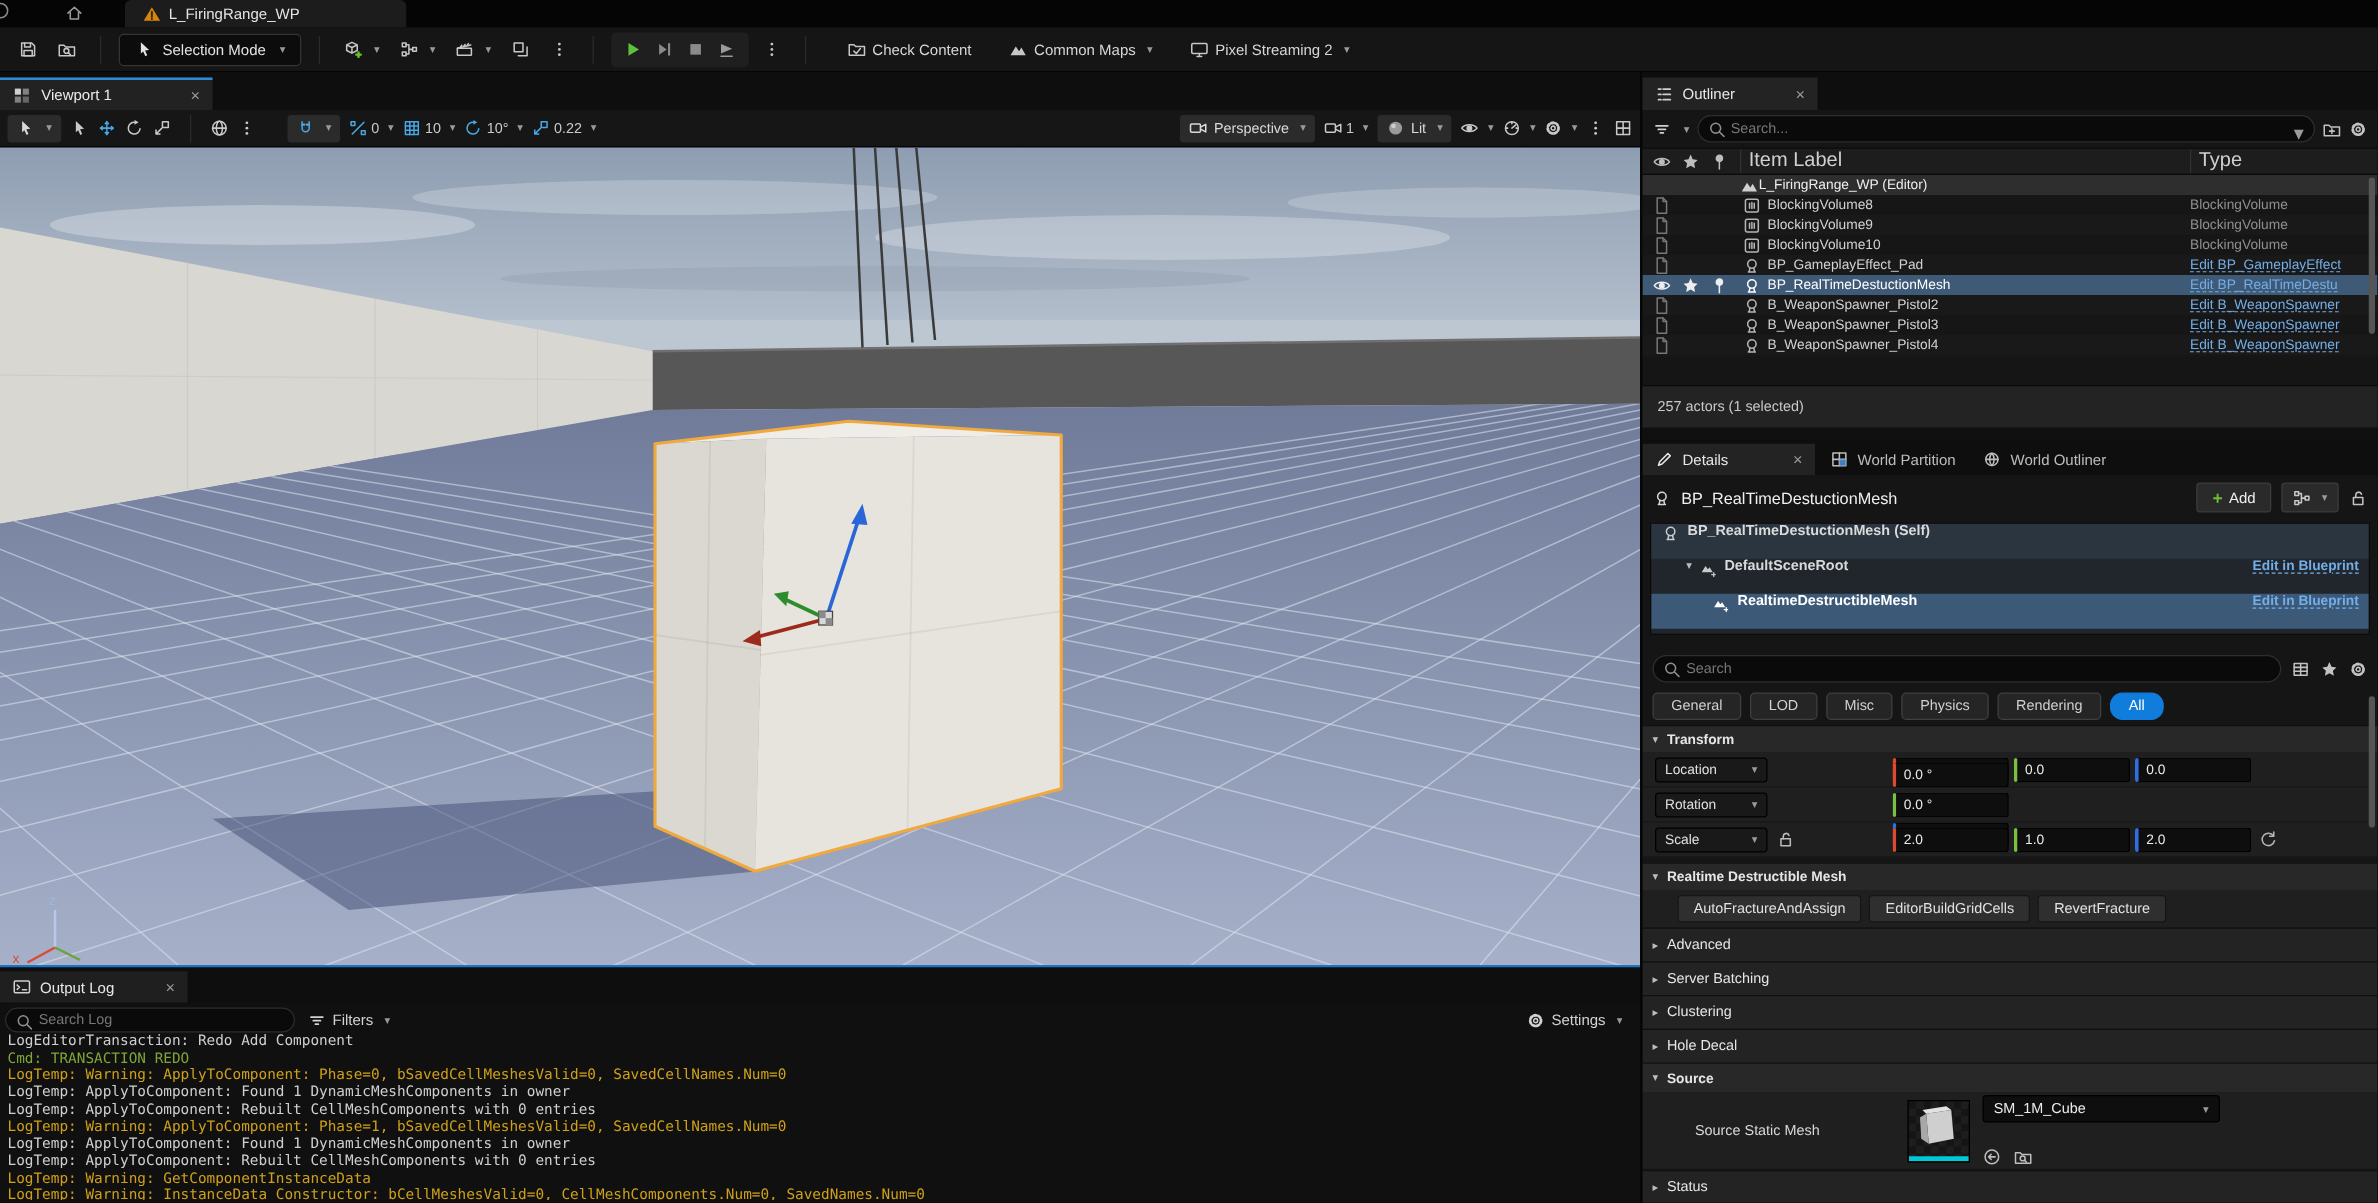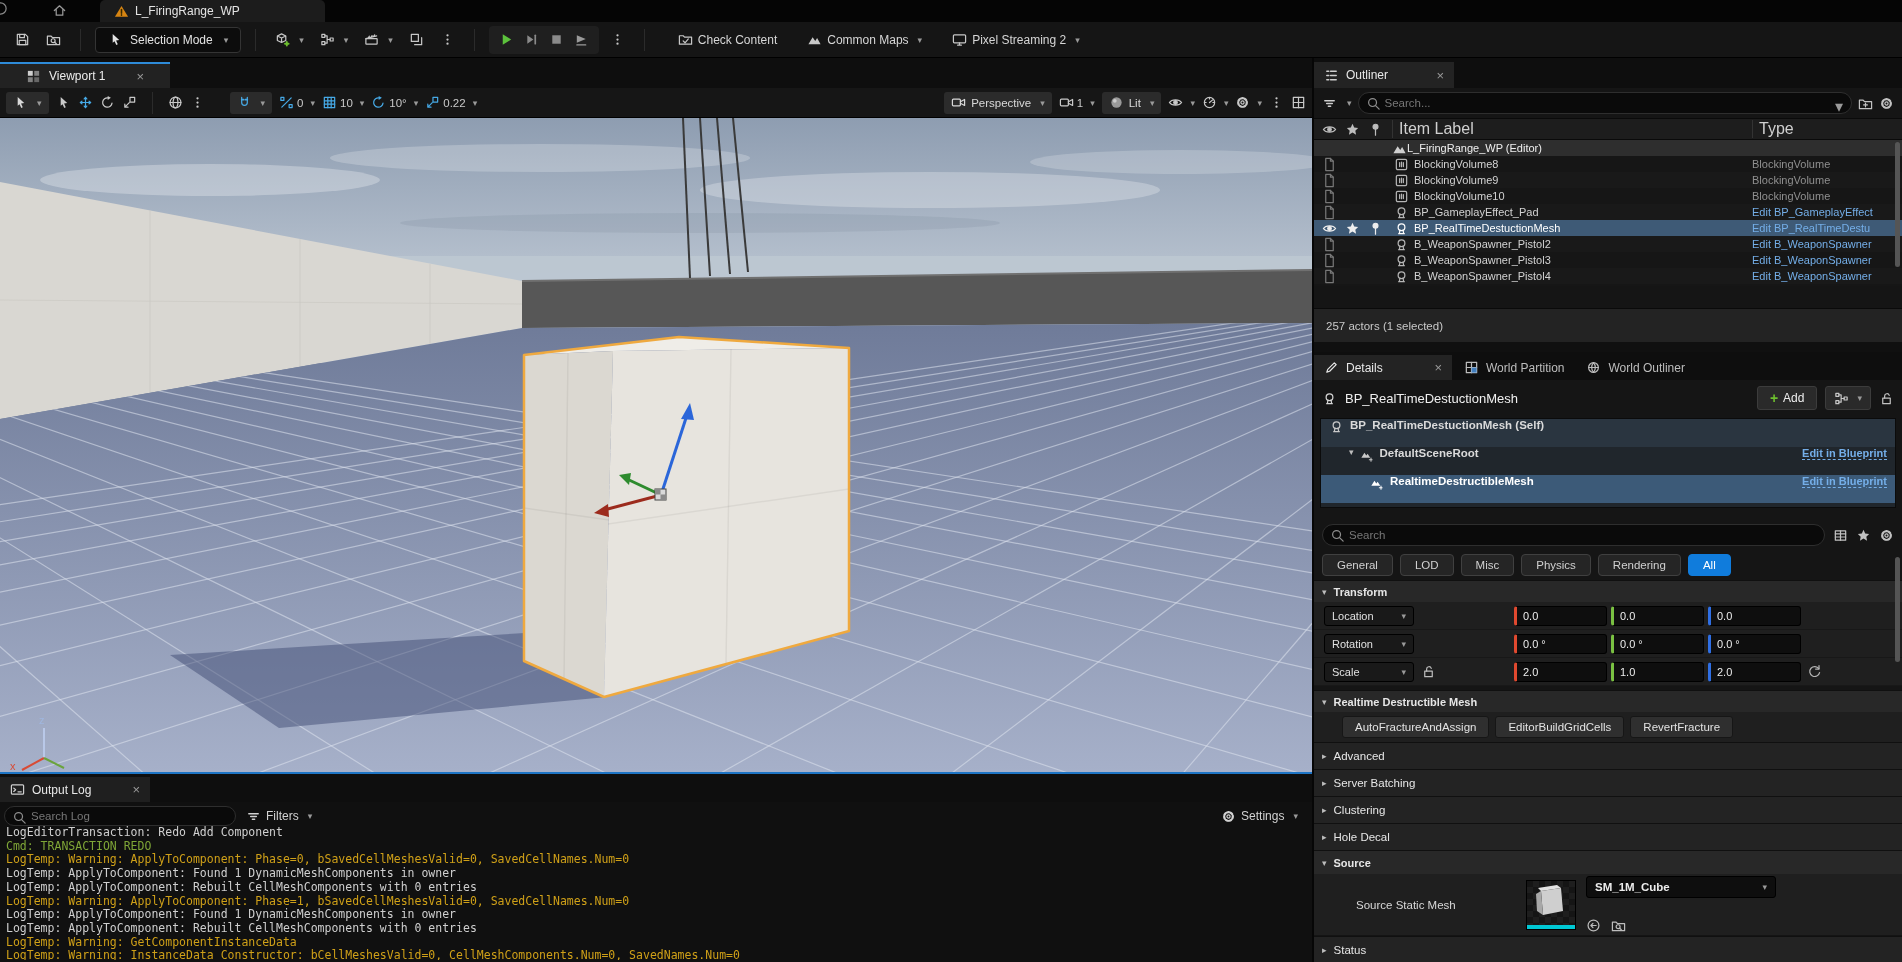--- a/index.html
+++ b/index.html
@@ -24,21 +24,21 @@
     border-bottom:1px solid #000; display:flex; align-items:center; padding-left:10px; gap:6px; }
   .tbtn { display:flex; align-items:center; gap:5px; color:#c7c7c7; padding:3px 5px; border-radius:3px; font-size:12px; }
   .pillbtn { display:flex; align-items:center; gap:7px; background:#0c0c0c; border:1px solid #343434; border-radius:4px;
     height:26px; padding:0 12px; font-size:12px; color:#e2e2e2; }
   #play-cluster { display:flex; align-items:center; gap:10px; background:#1f1f1f; border-radius:4px; height:28px; padding:0 10px; }
   .toolbar-label { font-size:12px; color:#d6d6d6; }
 
   
   #left-col { position:absolute; left:0; top:58px; width:1312px; height:904px; background:#111; }
   #vp-tabbar { height:30px; background:#0e0e0e; display:flex; align-items:flex-end; }
-  #vp-tab { height:26px; width:170px; background:#222; border-top:2px solid #2e8bd8; display:flex; align-items:center; gap:8px; padding:0 26px; }
+  #vp-tab { height:26px; width:170px; background:#222; border-top:2px solid #2e8bd8; display:flex; align-items:center; gap:8px; padding:0 10px; }
   #vp-tab .lbl { font-size:12px; color:#ececec; flex:1; }
   .xclose { color:#9a9a9a; font-size:13px; }
   #vp-toolbar { height:30px; background:#161616; border-bottom:1px solid #000; display:flex; align-items:center; padding:0 6px; gap:7px; }
   .vpt { color:#c9c9c9; display:flex; align-items:center; gap:3px; font-size:11.5px; }
   .vp-pill { display:flex; align-items:center; gap:5px; background:#2b2b2b; border-radius:3px; height:22px; padding:0 7px; color:#d9d9d9; font-size:11.5px; }
   .cyan { color:#46a9e6; }
   .spacer { flex:1; }
 
   #vp-scene { position:relative; width:1312px; height:654px; overflow:hidden; background:#6f7c99; }
 
@@ -107,21 +107,21 @@
   #dt-tree { margin:2px 6px 0 6px; height:90px; background:#20262c; border:1px solid #0b0b0b; overflow:hidden; }
   .treerow { height:28px; display:flex; align-items:flex-start; font-size:11.5px; color:#dadada; padding-right:8px;font-weight:bold; }
   .treerow.r0 { background:#2a3540; }
   .treerow.sel { background:#3c5a78; color:#fff; }
   .treerow .lbl { flex:1; white-space:nowrap; overflow:hidden; margin-left:6px; }
   .treerow .bplink { font-size:11px; color:#74aee8; text-decoration:underline; text-decoration-style:dashed; text-underline-offset:2px; }
   #dt-searchrow { height:30px; display:flex; align-items:center; gap:8px; padding:0 8px; margin-top:12px; }
   #dt-chiprow { height:30px; display:flex; align-items:center; gap:7px; padding:0 8px; }
   .chip { height:22px; padding:0 14px; border-radius:4px; background:#252525; border:1px solid #404040; color:#d0d0d0; font-size:11.5px;
     display:flex; align-items:center; }
-  .chip.active { background:#107cdc; border-color:#107cdc; color:#fff; }
+  .chip.active { background:#107cdc; border-color:#107cdc; color:#fff;border-radius:10px; }
   .sect { height:22px; background:#282828; border-top:1px solid #101010; display:flex; align-items:center; gap:7px; padding:0 8px;
     font-size:11px; font-weight:bold; color:#e6e6e6; }
   .sect .tri { font-size:9px; color:#bdbdbd; }
   .sect.sub { background:#232323; height:27px; font-weight:normal; font-size:11.5px; }
   .xrow { height:28px; display:flex; align-items:center; background:#1f1f1f; border-bottom:1px solid #181818; padding-left:10px; }
   .xrow .pill { display:flex; align-items:center; justify-content:space-between; width:90px; height:20px; background:#191919;
     border:1px solid #000; border-radius:3px; padding:0 7px; font-size:11px; color:#e0e0e0; }
   .xrow .lockslot { width:28px; display:flex; justify-content:center; color:#bdbdbd; }
   .xrow .fields { display:flex; gap:4px; margin-left:72px; }
   .nfield { width:93px; height:20px; background:#0e0e0e; border:1px solid #000; border-left-width:3px; border-radius:3px;
@@ -132,21 +132,21 @@
   .xrow .reset { margin-left:6px; color:#b5b5b5; }
   #rdm-btnrow { height:30px; display:flex; align-items:center; gap:6px; padding:0 0 0 28px; background:#1f1f1f; }
   .rdm-btn { height:22px; padding:0 12px; background:#2f2f2f; border:1px solid #161616; border-radius:3px; color:#e2e2e2; font-size:11.5px;
     display:flex; align-items:center; }
   #src-row { height:62px; background:#1f1f1f; border-bottom:1px solid #141414; display:flex; align-items:center; }
   #src-row .plabel { width:212px; padding-left:42px; font-size:11.5px; color:#d8d8d8; }
   #thumb { width:50px; height:50px; background:#151515; border:1px solid #000; position:relative; overflow:hidden;
     background-image:linear-gradient(45deg,#1e1e1e 25%,transparent 25%,transparent 75%,#1e1e1e 75%),linear-gradient(45deg,#1e1e1e 25%,transparent 25%,transparent 75%,#1e1e1e 75%);
     background-size:12px 12px; background-position:0 0,6px 6px; }
   #thumb .cyanbar { position:absolute; left:0; bottom:0; width:100%; height:4px; background:#00c8d4; }
-  #src-right { margin-left:10px; display:flex; flex-direction:column; gap:20px;font-weight:bold; }
+  #src-right { margin-left:10px; display:flex; flex-direction:column; gap:20px; }
   #mesh-combo { width:190px; height:22px; background:#0e0e0e; border:1px solid #000; border-radius:3px; display:flex; align-items:center;
     padding:0 8px; font-size:11.5px; color:#ececec; justify-content:space-between; }
   #src-icons { display:flex; gap:10px; color:#bdbdbd; }
   #dt-scroll { position:absolute; right:2px; top:205px; width:5px; height:105px; background:#555; border-radius:3px; }
   .hidden-input::placeholder, input::placeholder { color:#777; }
 </style>
 </head>
 <body>
 
 <div id="titlebar">
@@ -1046,21 +1046,21 @@
             <div class="nfield ax1">0.0</div>
             <div class="nfield ax2">0.0</div>
           </div>
         </div>
         <div class="xrow">
           <div class="pill">
             <span>Rotation</span>
             <span class="caret">▾</span>
           </div>
           <span class="lockslot"></span>
-          <div class="fields" style="margin-left: 72px;">
+          <div class="fields" style="margin-left: 72px; flex-direction: column;">
             <div class="nfield ax0">0.0 °</div>
             <div class="nfield ax1">0.0 °</div>
             <div class="nfield ax2">0.0 °</div>
           </div>
         </div>
         <div class="xrow">
           <div class="pill">
             <span>Scale</span>
             <span class="caret">▾</span>
           </div>

